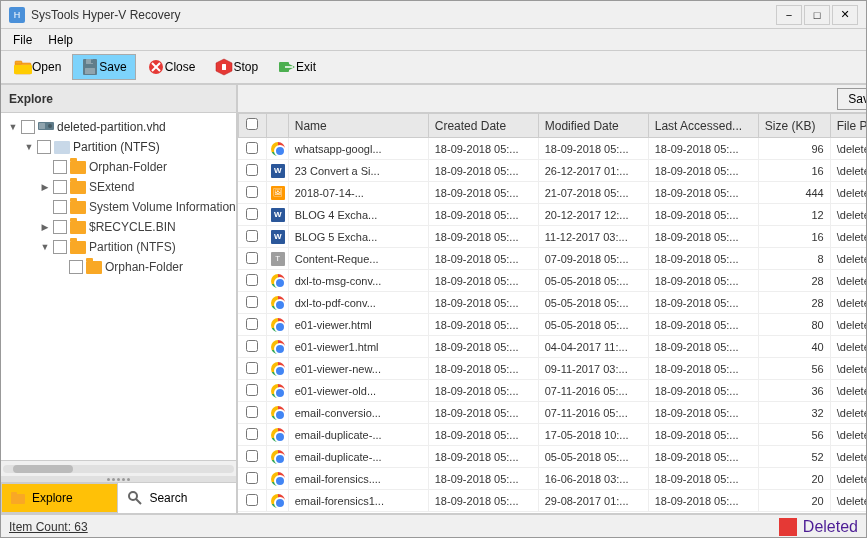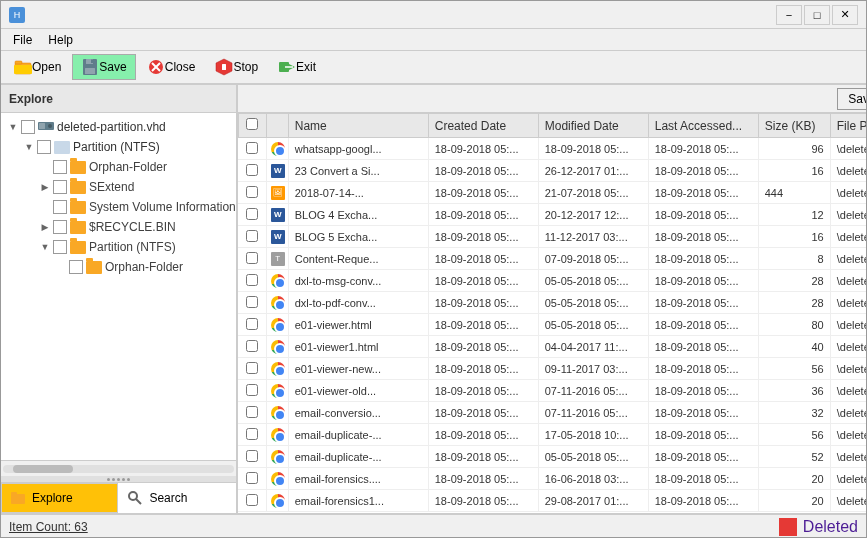--- a/index.html
+++ b/index.html
@@ -234,20 +234,21 @@
       gap: 2px;
     }
     .dot { width: 3px; height: 3px; background: #999; border-radius: 50%; }
   </style>
 </head>
 <body>
 
 <div class="title-bar">
   <div class="title-bar-left">
     <div class="title-bar-icon">H</div>
+    <span class="title-text">SysTools Hyper-V Recovery</span>
   </div>
   <div class="title-controls">
     <button class="title-btn">−</button>
     <button class="title-btn">□</button>
     <button class="title-btn close">✕</button>
   </div>
 </div>
 
 <div class="menu-bar">
   <div class="menu-item">File</div>
@@ -258,21 +259,21 @@
   <button class="toolbar-btn">
     <span class="tb-icon">
       <svg width="18" height="18" viewBox="0 0 18 18">
           <rect x="1" y="5" width="16" height="11" rx="1" fill="#f9a825" stroke="#e67e00" stroke-width="0.5"></rect>
           <rect x="1" y="3" width="7" height="3" rx="1" fill="#f9a825" stroke="#e67e00" stroke-width="0.5"></rect>
           <rect x="0" y="7" width="18" height="9" rx="1" fill="#ffcc02"></rect>
         </svg>
     </span>
     <span>Open</span>
   </button>
-  <button class="toolbar-btn" style="border:1px solid #aaa; background:#86efac;">
+  <button class="toolbar-btn" style="border:1px solid #aaa; background:#7dd3fc;">
     <span class="tb-icon">
       <svg width="18" height="18" viewBox="0 0 18 18">
           <rect x="2" y="1" width="14" height="16" rx="1" fill="#607d8b"></rect>
           <rect x="4" y="10" width="10" height="6" rx="0.5" fill="#90a4ae"></rect>
           <rect x="5" y="1" width="7" height="5" rx="0.5" fill="#90a4ae"></rect>
           <rect x="10" y="1.5" width="2" height="3.5" fill="#607d8b"></rect>
         </svg>
     </span>
     <span>Save</span>
   </button>
@@ -466,21 +467,21 @@
       <td class="check-cell">
         <input type="checkbox" style="width: 12px; height: 12px;">
       </td>
       <td style="padding:2px 4px;">
                 <div class="img-icon">🖼</div>
               </td>
       <td title="2018-07-14-...">2018-07-14-...</td>
       <td>18-09-2018 05:...</td>
       <td>21-07-2018 05:...</td>
       <td>18-09-2018 05:...</td>
-      <td style="">444</td>
+      <td style="text-align:right;">444</td>
       <td>\deleted-partitio...</td>
     </tr>
             <tr>
       <td class="check-cell">
         <input type="checkbox" style="width: 12px; height: 12px;">
       </td>
       <td style="padding:2px 4px;">
                 <div class="word-icon">W</div>
               </td>
       <td title="BLOG 4 Excha...">BLOG 4 Excha...</td>

